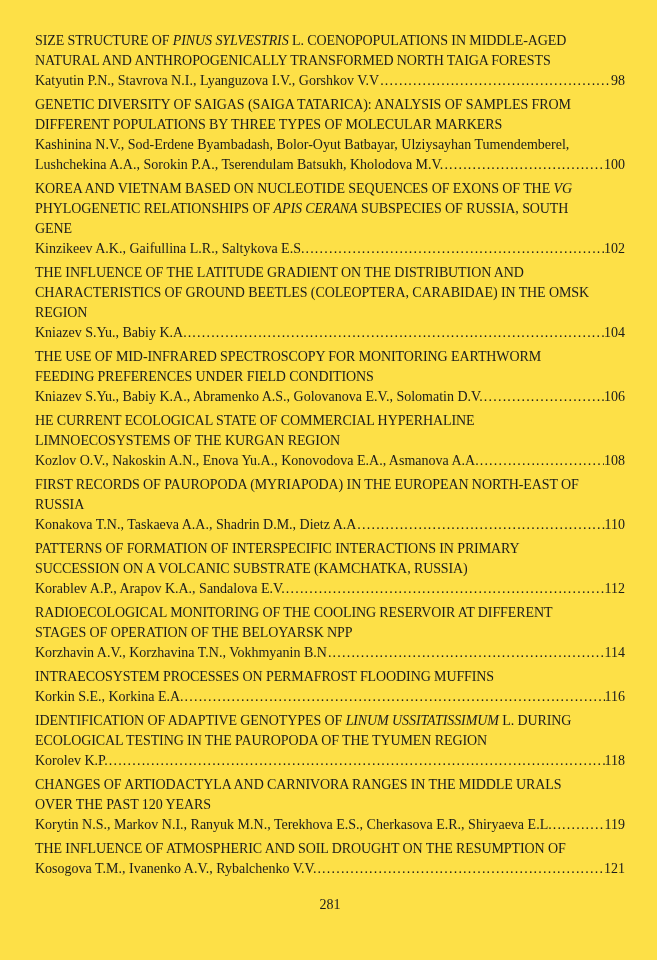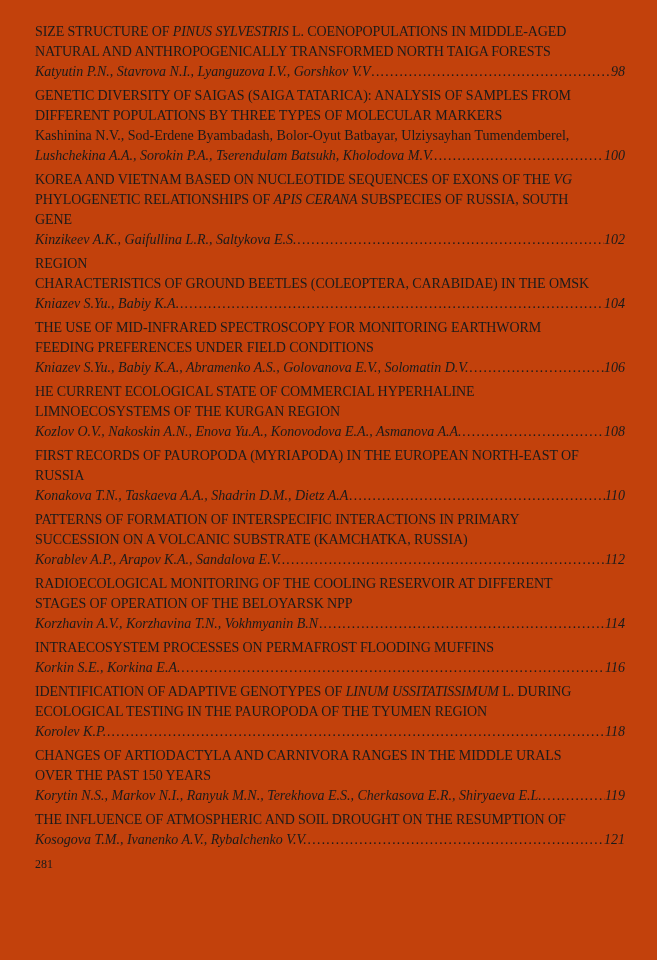--- a/index.html
+++ b/index.html
@@ -3,25 +3,25 @@
 <meta charset="utf-8">
 <style>
   html, body {
     margin: 0;
     padding: 0;
     background: #ffffff;
   }
   .page {
     width: 657px;
     height: 960px;
-    background: #c2410c;
+    background: #fde047;
     color: #1b1b1b;
     font-family: "Liberation Serif", "DejaVu Serif", serif;
     box-sizing: border-box;
-    padding: 22px 32px 0 35px;
+    padding: 31px 32px 0 35px;
     overflow: hidden;
   }
   .toc {
     font-size: 14px;
     line-height: 20px;
   }
   .entry {
     margin-bottom: 4px;
   }
   .title-line {
@@ -31,41 +31,40 @@
   .title-line em {
     font-style: italic;
   }
   .author-line {
     white-space: nowrap;
   }
   .author-last {
     display: flex;
     align-items: flex-start;
     white-space: nowrap;
-    font-style: italic;
   }
   .author-names {
     flex: 0 0 auto;
   }
   .leader {
     flex: 1 1 auto;
     min-width: 0;
     overflow: hidden;
     white-space: nowrap;
     letter-spacing: 1.2px;
     padding-left: 1px;
   }
   .pageno {
     flex: 0 0 auto;
   }
   .folio {
-    margin-top: 7px;
+    margin-top: 18px;
     width: 590px;
-    text-align: left;
-    font-size: 12px;
+    text-align: center;
+    font-size: 14px;
   }
 </style>
 </head>
 <body>
 
 <div class="page">
   <div class="toc" id="toc">
   <div class="entry">
     <div class="entry-title">
           <div class="title-line"><span>SIZE STRUCTURE OF </span><em>PINUS SYLVESTRIS</em><span> L. COENOPOPULATIONS IN MIDDLE-AGED</span></div>
@@ -105,22 +104,23 @@
           <div class="author-last">
             <span class="author-names">Kinzikeev A.K., Gaifullina L.R., Saltykova E.S. </span>
             <span class="leader">............................................................................................................................................................................................................................</span>
             <span class="pageno">102</span>
           </div>
         </div>
   </div>
 
   <div class="entry">
     <div class="entry-title">
+          <div class="title-line"><span>THE INFLUENCE OF THE LATITUDE GRADIENT ON THE DISTRIBUTION AND</span></div>
+          <div class="title-line"><span>CHARACTERISTICS OF GROUND BEETLES (COLEOPTERA, CARABIDAE) IN THE OMSK</span></div>
           <div class="title-line"><span>REGION</span></div>
-          <div class="title-line"><span>CHARACTERISTICS OF GROUND BEETLES (COLEOPTERA, CARABIDAE) IN THE OMSK</span></div>
         </div>
     <div class="entry-authors">
           <div class="author-last">
             <span class="author-names">Kniazev S.Yu., Babiy K.A.</span>
             <span class="leader">............................................................................................................................................................................................................................</span>
             <span class="pageno">104</span>
           </div>
         </div>
   </div>
 
@@ -217,21 +217,21 @@
             <span class="author-names">Korolev K.P. </span>
             <span class="leader">............................................................................................................................................................................................................................</span>
             <span class="pageno">118</span>
           </div>
         </div>
   </div>
 
   <div class="entry">
     <div class="entry-title">
           <div class="title-line"><span>CHANGES OF ARTIODACTYLA AND CARNIVORA RANGES IN THE MIDDLE URALS</span></div>
-          <div class="title-line"><span>OVER THE PAST 150 YEARS</span></div>
+          <div class="title-line"><span>OVER THE PAST 120 YEARS</span></div>
         </div>
     <div class="entry-authors">
           <div class="author-last">
             <span class="author-names">Korytin N.S., Markov N.I., Ranyuk M.N., Terekhova E.S., Cherkasova E.R., Shiryaeva E.L.</span>
             <span class="leader">............................................................................................................................................................................................................................</span>
             <span class="pageno">119</span>
           </div>
         </div>
   </div>
 

